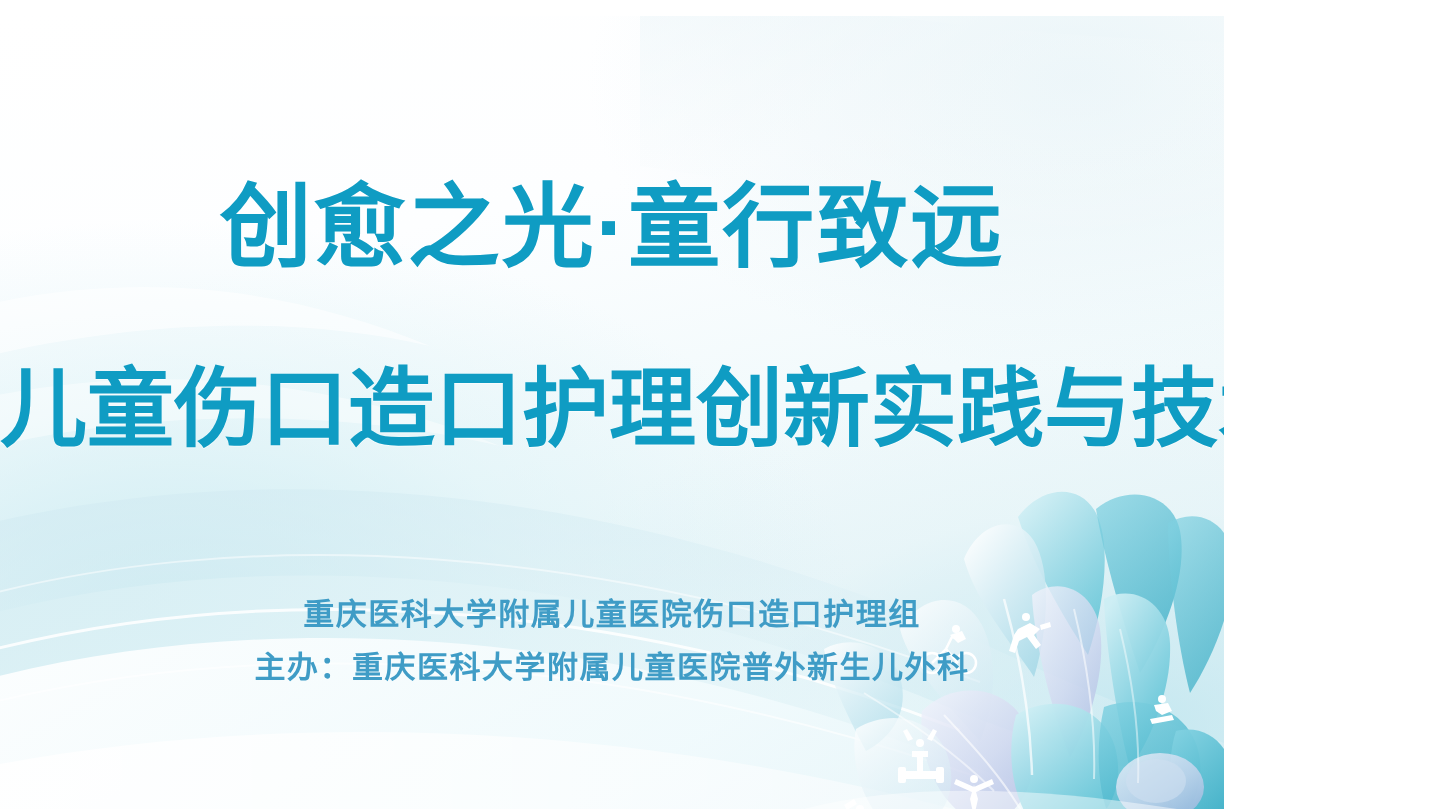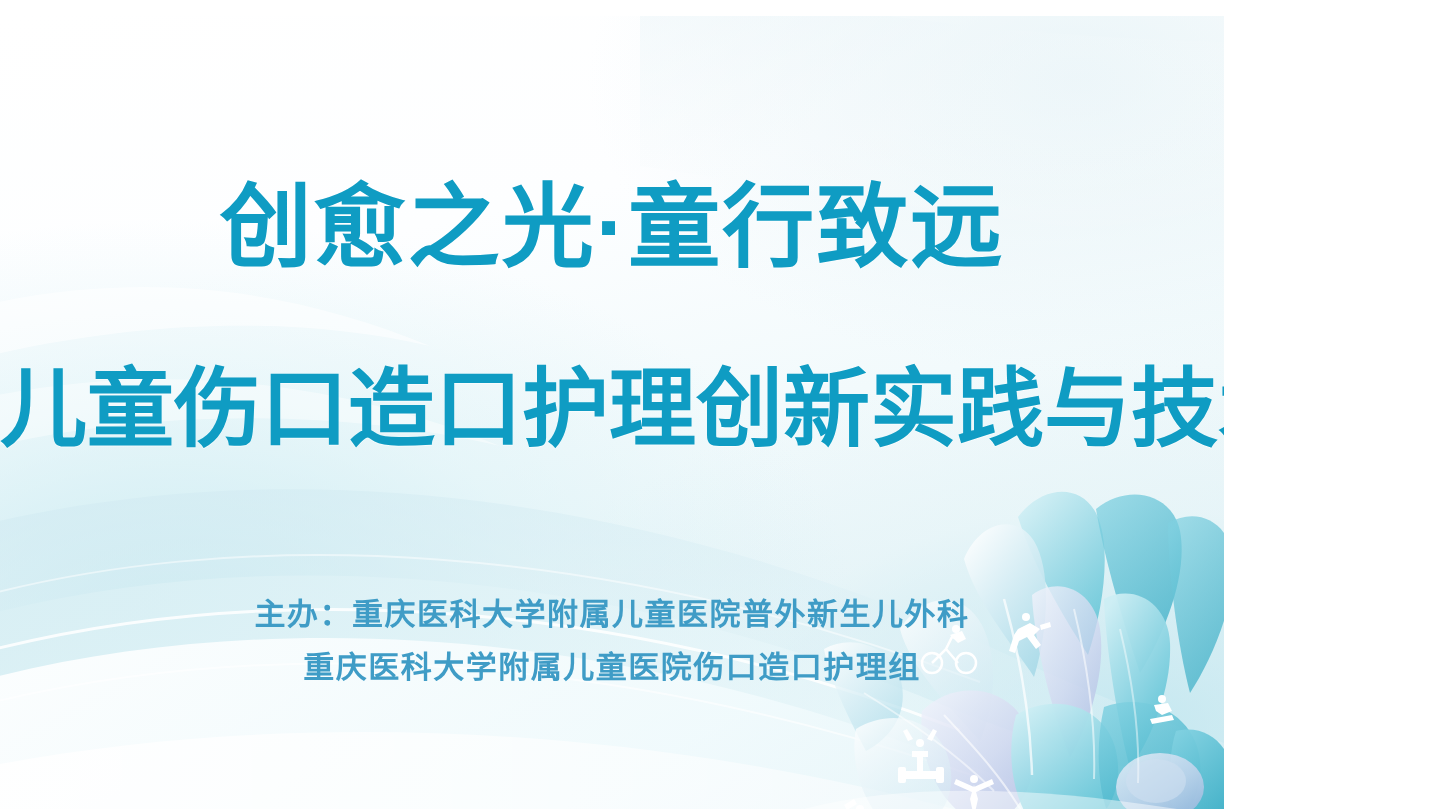--- a/index.html
+++ b/index.html
@@ -254,19 +254,19 @@
     </svg>
   </div>
 
   <div class="text-stack">
 
     <div class="title-main">创愈之光·童行致远</div>
 
     <div class="title-sub">儿童伤口造口护理创新实践与技术交流会</div>
 
     <div class="org-block">
+      <div class="org-line">重庆医科大学附属儿童医院伤口造口护理组</div>
       <div class="org-line">主办：重庆医科大学附属儿童医院普外新生儿外科</div>
-      <div class="org-line">重庆医科大学附属儿童医院伤口造口护理组</div>
     </div>
 
   </div>
 
 </div>
 
 </body></html>

